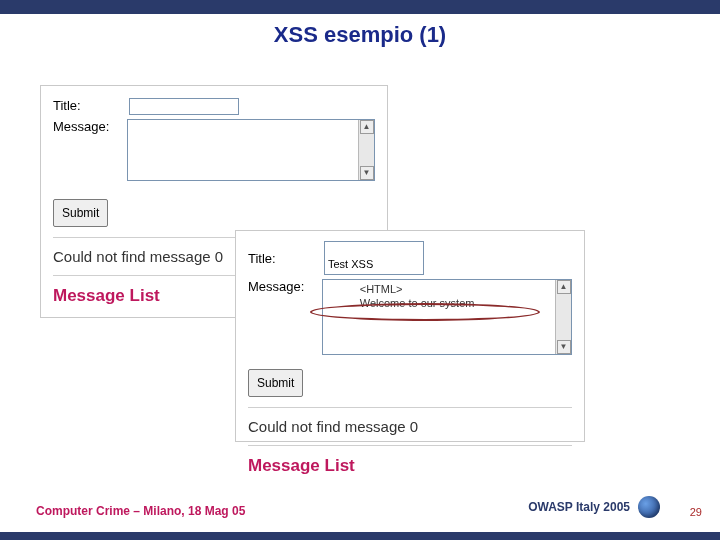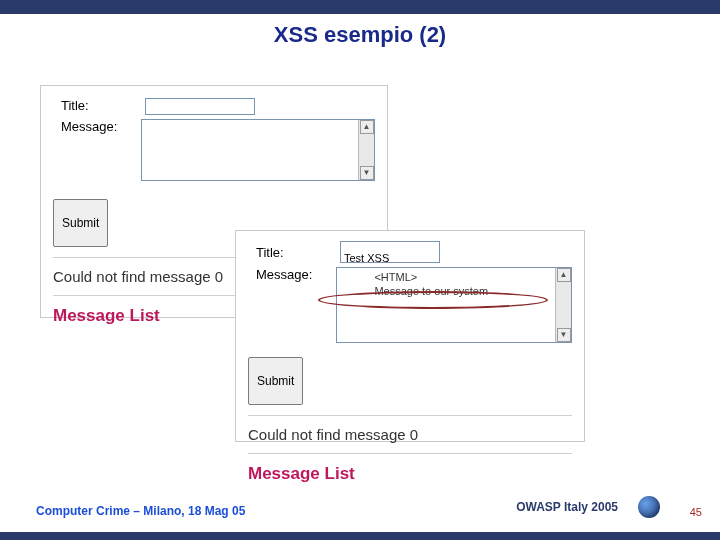--- a/index.html
+++ b/index.html
@@ -30,21 +30,21 @@
     color: #1a2a8a;
   }
   .panel {
     position: absolute;
     background: #fff;
     border: 1px solid #c9c9c9;
   }
   .panel-a { left: 40px; top: 85px; width: 348px; height: 233px; }
   .panel-b { left: 235px; top: 230px; width: 350px; height: 212px; }
 
-  .form-row { display: flex; align-items: flex-start; gap: 24px; margin-left: 8px; }
+  .form-row { display: flex; align-items: flex-start; gap: 16px; }
   .label { font-family: Arial, sans-serif; font-size: 13px; color: #000; width: 60px; }
   .textinput {
     border: 1px solid #7a94b0;
     height: 17px;
     background: #fff;
   }
   .textarea {
     border: 1px solid #7a94b0;
     background: #fff;
     position: relative;
@@ -73,21 +73,21 @@
     line-height: 12px;
     text-align: center;
     color: #555;
   }
   .submit {
     display: inline-block;
     border: 1px solid #7a7a7a;
     background: #efefef;
     font-family: Arial, sans-serif;
     font-size: 12px;
-    padding: 16px 8px;
+    padding: 6px 8px;
     border-radius: 2px;
   }
   .hr { border: 0; border-top: 1px solid #cfcfcf; margin: 10px 0; }
   .err { font-family: Arial, sans-serif; font-size: 15px; color: #333; }
   .msglist {
     font-family: Arial, sans-serif;
     font-size: 17px;
     font-weight: bold;
     color: #be185d;
   }
@@ -98,32 +98,32 @@
     border: 2px solid #8a2a2a;
     border-radius: 50%;
     pointer-events: none;
   }
   .footer-left {
     position: absolute;
     left: 36px;
     bottom: 22px;
     font-size: 12px;
     font-weight: bold;
-    color: #1d4ed8;
+    color: #be185d;
   }
   .footer-right {
     position: absolute;
     right: 60px;
     bottom: 22px;
     font-size: 12px;
     font-weight: bold;
     color: #2a3a6a;
     display: flex;
     align-items: center;
-    gap: 20px;
+    gap: 8px;
   }
   .globe {
     width: 22px; height: 22px;
     border-radius: 50%;
     background: radial-gradient(circle at 35% 35%, #6aa0e6, #1a3a7a);
     box-shadow: inset -2px -2px 4px rgba(0,0,0,.3);
   }
   .pagenum {
     position: absolute;
     right: 18px;
@@ -137,21 +137,21 @@
     width: 100%;
     height: 8px;
     background: #2a3a6a;
   }
 </style>
 </head>
 <body>
 
 <div class="topbar"></div>
 
-<div class="slide-title">XSS esempio (2)</div>
+<div class="slide-title">XSS esempio (1)</div>
 
 <div class="panel panel-a">
   <div style="padding:12px 12px 0 12px;">
     <div class="form-row" style="margin-bottom:4px;">
       <div class="label">Title:</div>
       <div class="textinput" style="width:110px;"></div>
     </div>
     <div class="form-row">
       <div class="label">Message:</div>
       <div class="textarea" style="width:255px; height:62px;">
@@ -168,27 +168,27 @@
     <div class="err">Could not find message 0</div>
     <hr class="hr">
     <div class="msglist">Message List</div>
   </div>
 </div>
 
 <div class="panel panel-b">
   <div style="padding:10px 12px 0 12px;">
     <div class="form-row" style="margin-bottom:4px; align-items:center;">
       <div class="label">Title:</div>
-      <div class="textinput" style="width:100px; padding:10px 3px; font-size:11px; font-family:Arial;">Test XSS</div>
+      <div class="textinput" style="width:100px; padding:16px 3px; font-size:11px; font-family:Arial;">Test XSS</div>
     </div>
     <div class="form-row" style="position:relative;">
       <div class="label">Message:</div>
       <div class="textarea" style="width:258px; height:76px;padding-left:37px;">
         <div>&lt;HTML&gt;</div>
-        <div>Message to our system</div>
+        <div>Welcome to our system</div>
         <div class="scroll">
           <div class="sbtn">▲</div>
           <div class="sbtn">▼</div>
         </div>
       </div>
       <div class="circle-mark" style="left:62px; top:24px;"></div>
     </div>
     <div style="margin-top:14px;">
       <span class="submit">Submit</span>
     </div>
@@ -197,14 +197,14 @@
     <hr class="hr">
     <div class="msglist">Message List</div>
   </div>
 </div>
 
 <div class="footer-left">Computer Crime – Milano, 18 Mag 05</div>
 <div class="footer-right">
   <span>OWASP Italy 2005</span>
   <span class="globe"></span>
 </div>
-<div class="pagenum">45</div>
+<div class="pagenum">29</div>
 <div class="bottombar"></div>
 
 </body></html>

